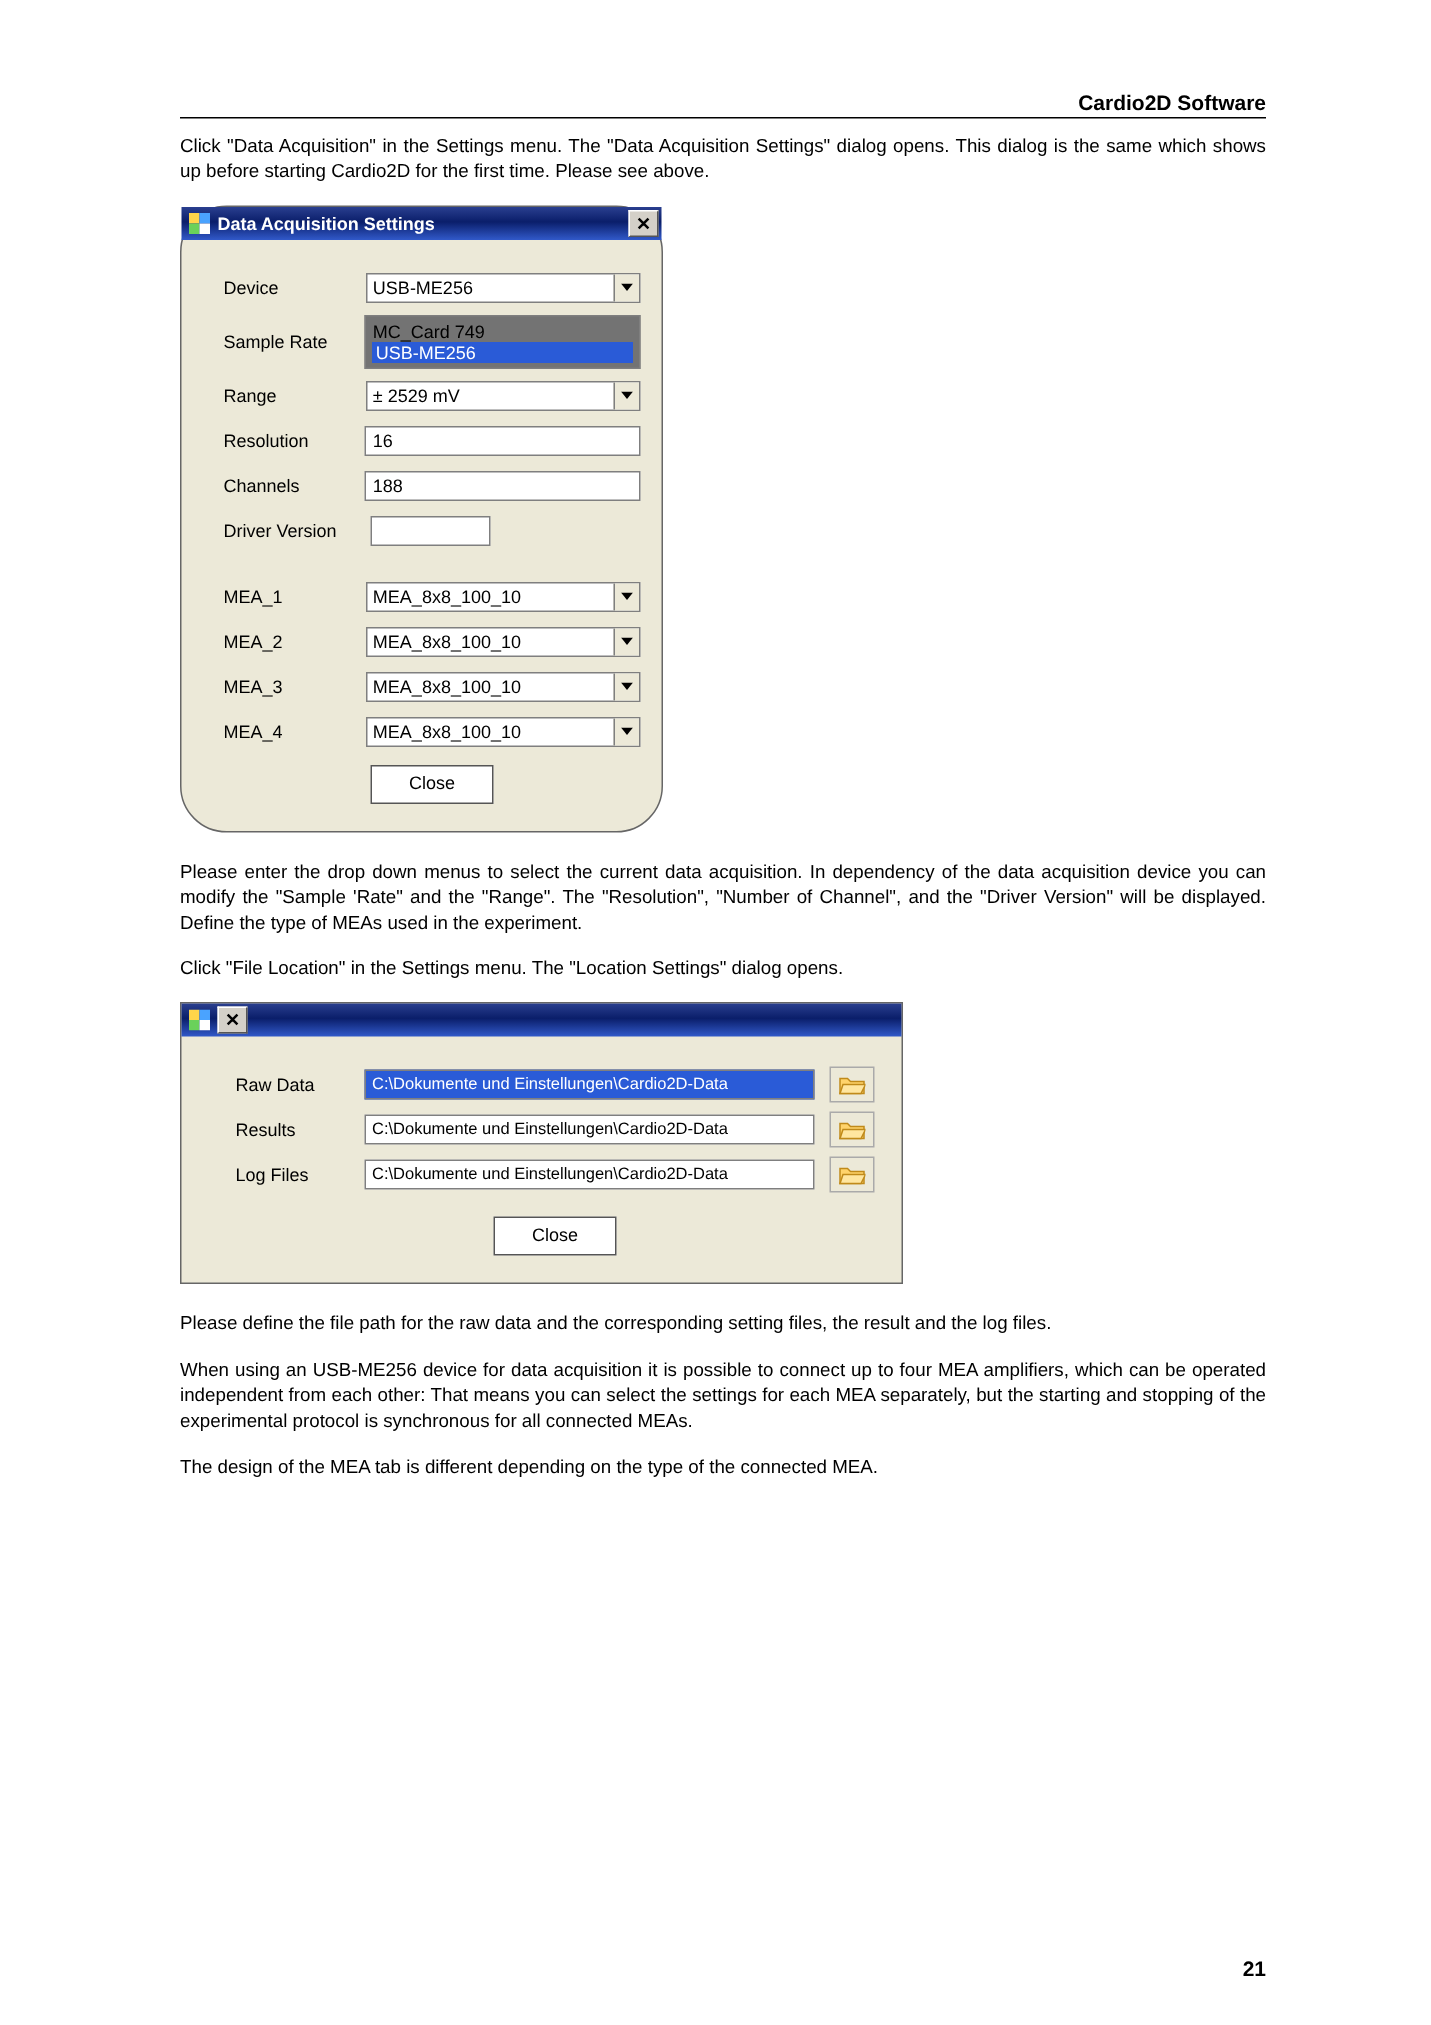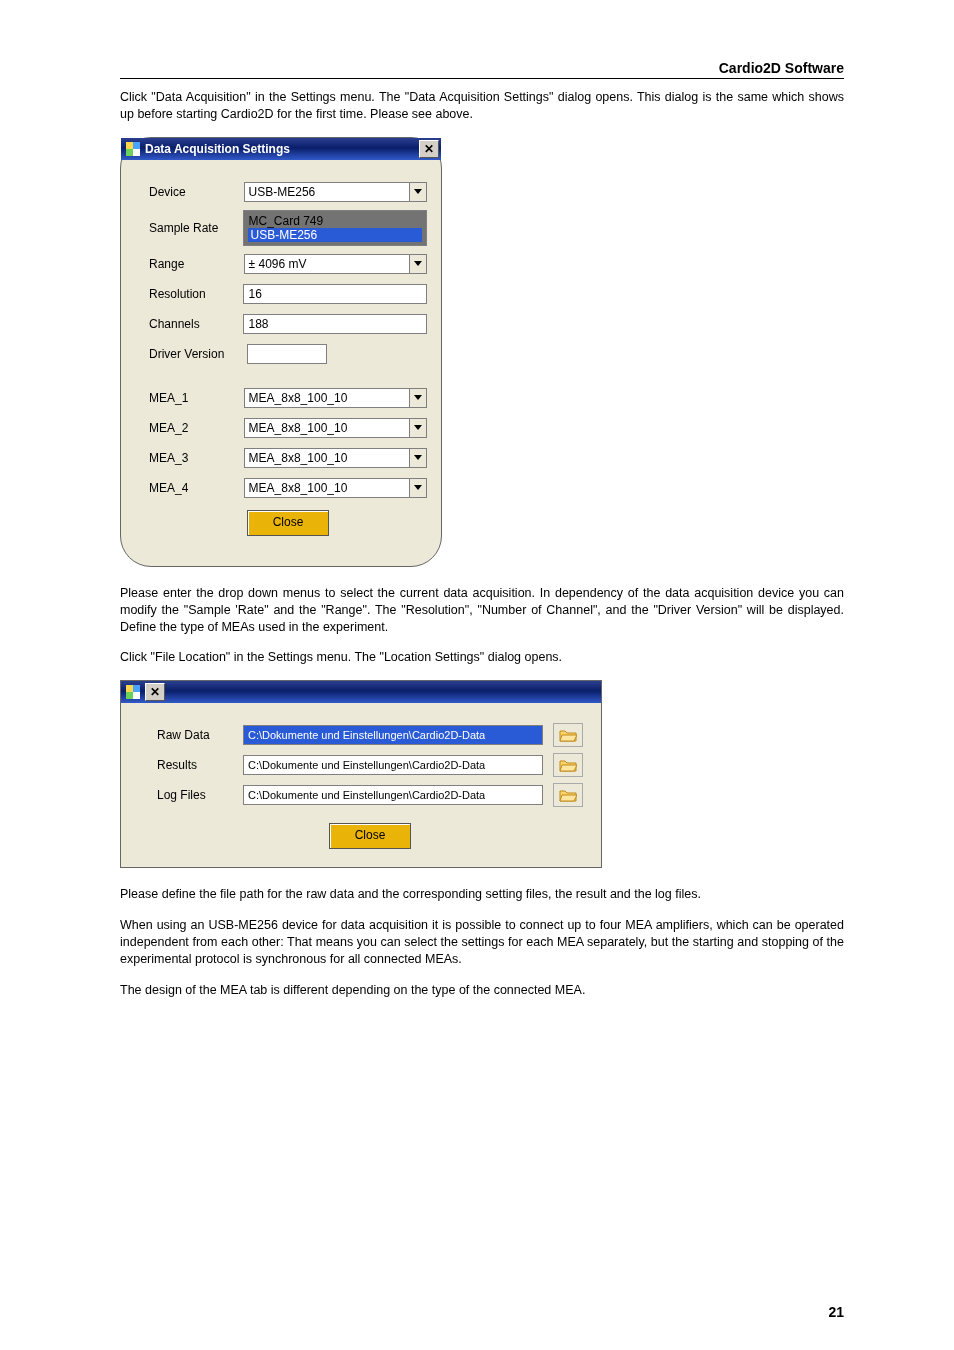--- a/index.html
+++ b/index.html
@@ -56,21 +56,21 @@
   .titlebar .close-x {
     width: 18px; height: 16px;
     background: #D4D0C8;
     border: 1px solid #fff;
     border-right-color:#555; border-bottom-color:#555;
     margin: 2px 2px 2px 0;
     display: flex; align-items:center; justify-content:center;
     font-size: 12px; font-weight: bold; color:#000;
     line-height: 1;
   }
-  .dbody { padding: 14px 14px 30px 28px; color:#000; }
+  .dbody { padding: 14px 14px 18px 28px; color:#000; }
   .row { display:flex; align-items:center; margin: 6px 0; min-height: 24px; }
   .lbl { width: 98px; font-size: 12px; color:#000; }
   .ctl-combo, .ctl-text {
     font-size: 12px;
     height: 20px;
     background:#fff;
     border:1px solid #7f7f7f;
     box-sizing:border-box;
     display:flex; align-items:center;
   }
@@ -86,21 +86,21 @@
   .ctl-text.small { width:190px; }
   .listbox {
     width:190px; height:36px; border:1px solid #7f7f7f; background:#737373;
     font-size:12px; padding:2px 4px; box-sizing:border-box;
     display:flex; flex-direction:column; justify-content:center;
   }
   .listbox .sel { background:#2a5bd7; color:#fff; padding:0 2px; }
   .btn {
     display:inline-block;
     min-width: 80px; height: 24px;
-    background:#eab308;
+    background:#ffffff;
     border:1px solid #555;
     box-shadow: inset 1px 1px 0 #fff;
     font-size:12px; text-align:center; line-height:22px;
     cursor:pointer;
   }
   .btn-holder { padding-left:98px; margin-top:10px; }
   .spacer { height: 8px; }
   .row .pathbox {
     flex:1; border:1px solid #7f7f7f; background:#fff; height:20px;
     font-size:11px; display:flex; align-items:center; padding:0 4px;
@@ -156,21 +156,21 @@
       <div class="row">
         <span class="lbl">Sample Rate</span>
         <div class="listbox">
           <div>MC_Card 749</div>
           <div class="sel">USB-ME256</div>
         </div>
       </div>
       <div class="row">
         <span class="lbl">Range</span>
         <div class="ctl-combo">
-          <span class="val">± 4096 mV</span>
+          <span class="val">± 2529 mV</span>
           <span class="dd">
               <svg width="8" height="6">
                 <path d="M0 0 L8 0 L4 5 Z" fill="#000"></path>
               </svg>
             </span>
         </div>
       </div>
       <div class="row">
         <span class="lbl">Resolution</span>
         <div class="ctl-text">16</div>

